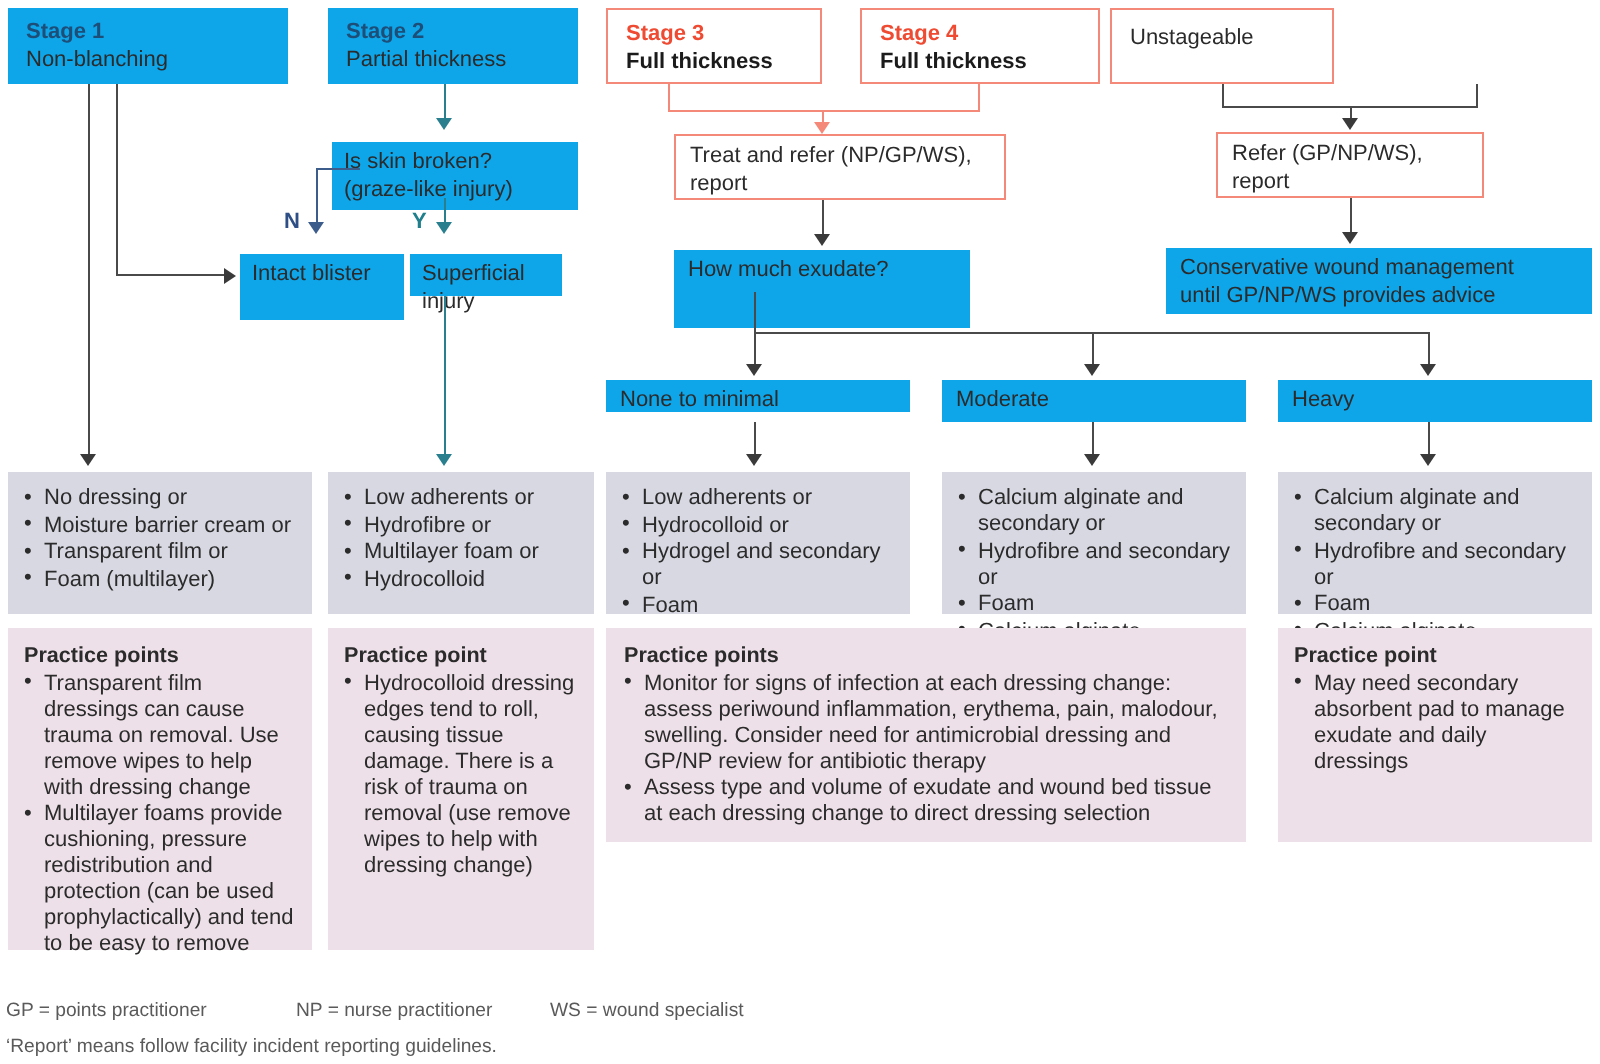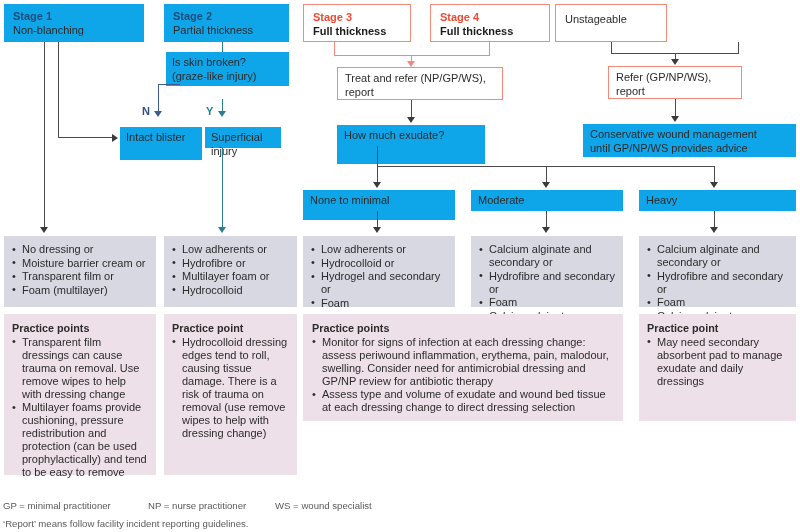--- a/index.html
+++ b/index.html
@@ -106,21 +106,21 @@
   <div class="ln" style="left:44px;top:42px;width:1.2px;height:189px;"></div>
   <div class="arw" style="left:40px;top:227px;"></div>
 
   <div class="ln" style="left:58px;top:42px;width:1.2px;height:96px;"></div>
   <div class="ln" style="left:58px;top:137px;width:55px;height:1.2px;"></div>
   <div class="arw right" style="left:112px;top:133.5px;"></div>
 
   <div class="ln teal" style="left:222px;top:42px;width:1.4px;height:21px;"></div>
   <div class="arw teal" style="left:218px;top:59px;"></div>
 
-  <div class="node grey" style="left:166px;top:52px;width:123px;height:34px;padding:4px 6px;">
+  <div class="node grey" style="left:166px;top:71px;width:123px;height:34px;padding:4px 6px;">
     <div>Is skin broken?</div>
     <div>(graze-like injury)</div>
   </div>
 
   <div class="ln navy" style="left:158px;top:84px;width:22px;height:1.2px;"></div>
   <div class="ln navy" style="left:158px;top:84px;width:1.2px;height:29px;"></div>
   <div class="arw navy" style="left:154px;top:111px;"></div>
   <div class="lbl navy" style="left:142px;top:105px;">N</div>
 
   <div class="ln teal" style="left:222px;top:99px;width:1.4px;height:14px;"></div>
@@ -176,21 +176,21 @@
   </div>
 
   <div class="ln" style="left:675px;top:99px;width:1.2px;height:21px;"></div>
   <div class="arw" style="left:671px;top:116px;"></div>
 
   <div class="node grey" style="left:583px;top:124px;width:213px;height:33px;padding:4px 7px;">
     <div>Conservative wound management</div>
     <div>until GP/NP/WS provides advice</div>
   </div>
 
-  <div class="node grey" style="left:303px;top:190px;width:152px;height:30px;padding:4px 7px;">
+  <div class="node grey" style="left:303px;top:190px;width:152px;height:16px;padding:4px 7px;">
     <div>None to minimal</div>
   </div>
   <div class="node grey" style="left:471px;top:190px;width:152px;height:21px;padding:4px 7px;">
     <div>Moderate</div>
   </div>
   <div class="node grey" style="left:639px;top:190px;width:157px;height:21px;padding:4px 7px;">
     <div>Heavy</div>
   </div>
 
   <div class="ln" style="left:377px;top:211px;width:1.2px;height:20px;"></div>
@@ -268,18 +268,18 @@
     </ul>
   </div>
 
   <div class="node pink" style="left:639px;top:314px;width:157px;height:107px;padding:7px 8px;">
     <div class="pp-head">Practice point</div>
     <ul class="bl">
       <li>May need secondary absorbent pad to manage exudate and daily dressings</li>
     </ul>
   </div>
 
-  <div class="foot" style="left:3px;top:500px;">GP = minimal practitioner</div>
+  <div class="foot" style="left:3px;top:500px;">GP = points practitioner</div>
   <div class="foot" style="left:148px;top:500px;">NP = nurse practitioner</div>
   <div class="foot" style="left:275px;top:500px;">WS = wound specialist</div>
   <div class="foot" style="left:3px;top:518px;">‘Report’ means follow facility incident reporting guidelines.</div>
 
 </div>
 
 </body></html>

